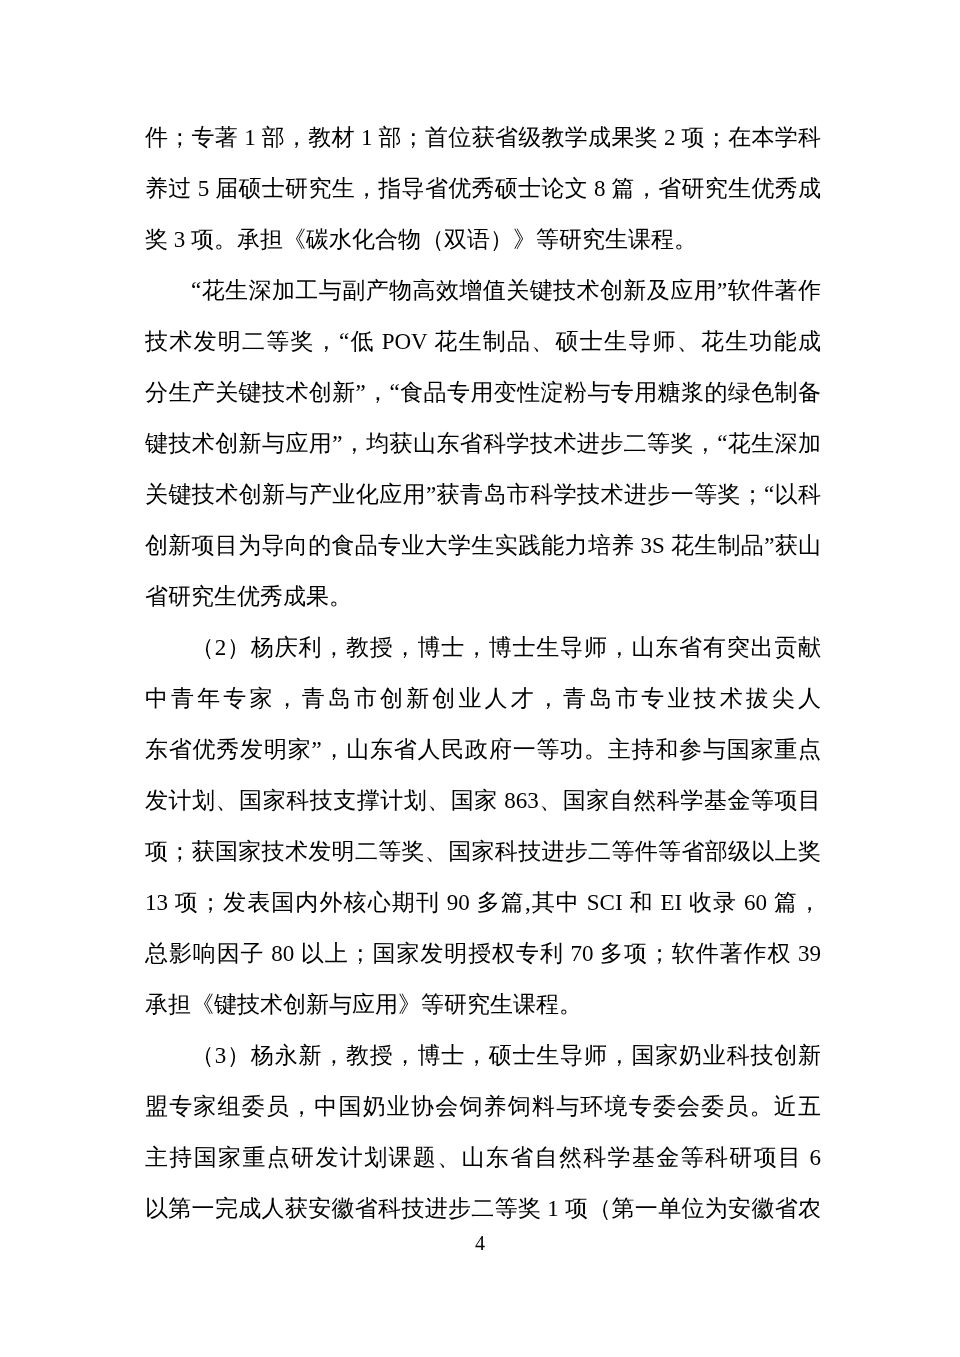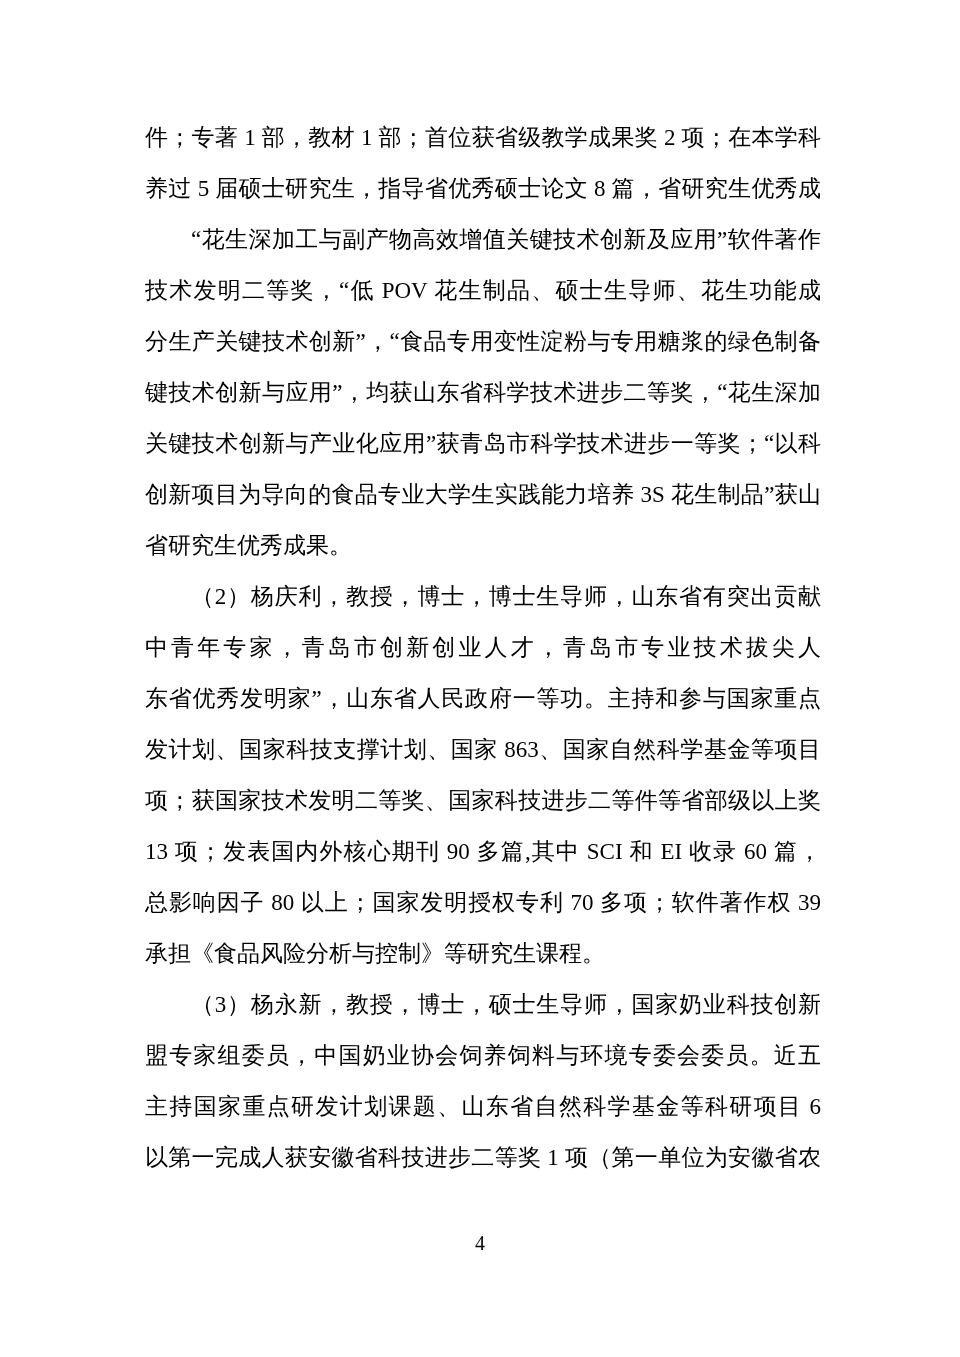--- a/index.html
+++ b/index.html
@@ -52,39 +52,40 @@
   }
 </style>
 </head>
 <body>
 
 <div class="page">
   <div class="text-body">
       <div class="paragraph">
         <div class="line">件；专著 1 部，教材 1 部；首位获省级教学成果奖 2 项；在本学科培</div>
         <div class="line">养过 5 届硕士研究生，指导省优秀硕士论文 8 篇，省研究生优秀成果</div>
+        <div class="line end">奖 3 项。承担《碳水化合物（双语）》等研究生课程。</div>
       </div>
       <div class="paragraph">
         <div class="line indent">“花生深加工与副产物高效增值关键技术创新及应用”软件著作权</div>
         <div class="line">技术发明二等奖，“低 POV 花生制品、硕士生导师、花生功能成</div>
         <div class="line">分生产关键技术创新”，“食品专用变性淀粉与专用糖浆的绿色制备关</div>
         <div class="line">键技术创新与应用”，均获山东省科学技术进步二等奖，“花生深加工</div>
         <div class="line">关键技术创新与产业化应用”获青岛市科学技术进步一等奖；“以科技</div>
         <div class="line">创新项目为导向的食品专业大学生实践能力培养 3S 花生制品”获山</div>
         <div class="line end">省研究生优秀成果。</div>
       </div>
       <div class="paragraph">
         <div class="line indent">（2）杨庆利，教授，博士，博士生导师，山东省有突出贡献的</div>
         <div class="line">中青年专家，青岛市创新创业人才，青岛市专业技术拔尖人才，“山</div>
         <div class="line">东省优秀发明家”，山东省人民政府一等功。主持和参与国家重点研</div>
         <div class="line">发计划、国家科技支撑计划、国家 863、国家自然科学基金等项目 15</div>
         <div class="line">项；获国家技术发明二等奖、国家科技进步二等件等省部级以上奖励</div>
         <div class="line">13 项；发表国内外核心期刊 90 多篇,其中 SCI 和 EI 收录 60 篇，SCI</div>
         <div class="line">总影响因子 80 以上；国家发明授权专利 70 多项；软件著作权 39 项。</div>
-        <div class="line end">承担《食品风险分析与控制》等研究生课程。</div>
+        <div class="line end">承担《键技术创新与应用》等研究生课程。</div>
       </div>
       <div class="paragraph">
         <div class="line indent">（3）杨永新，教授，博士，硕士生导师，国家奶业科技创新联</div>
         <div class="line">盟专家组委员，中国奶业协会饲养饲料与环境专委会委员。近五年，</div>
         <div class="line">主持国家重点研发计划课题、山东省自然科学基金等科研项目 6 项；</div>
         <div class="line">以第一完成人获安徽省科技进步二等奖 1 项（第一单位为安徽省农业</div>
       </div>
     </div>
   <div class="page-number">4</div>
 </div>

